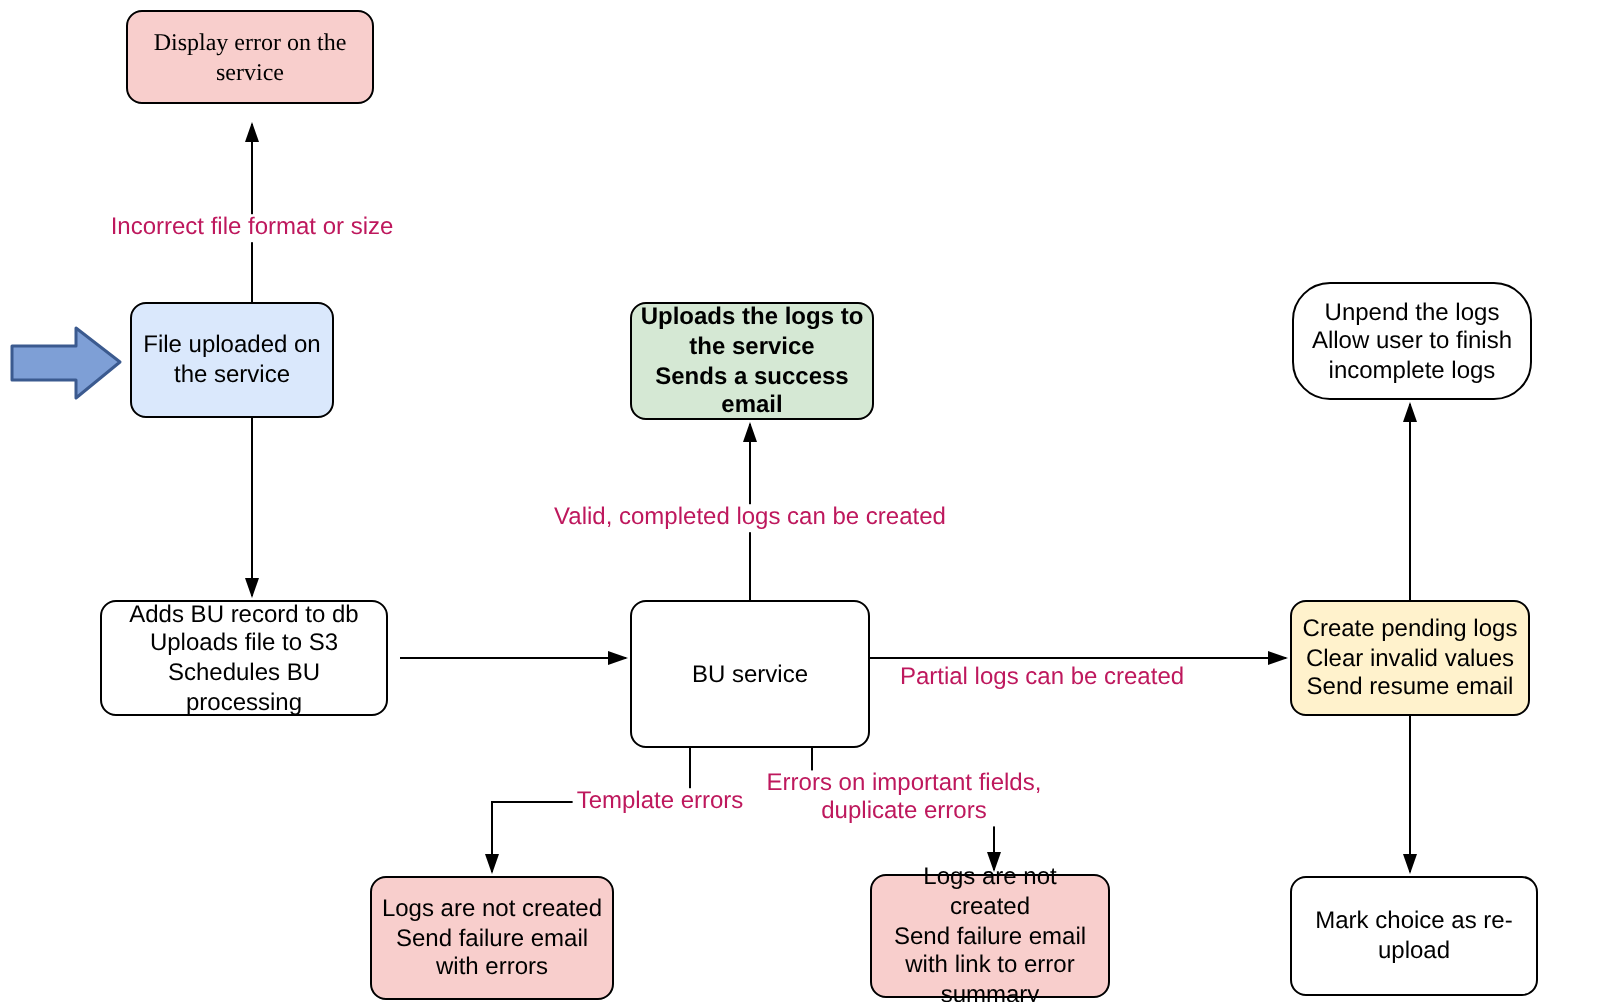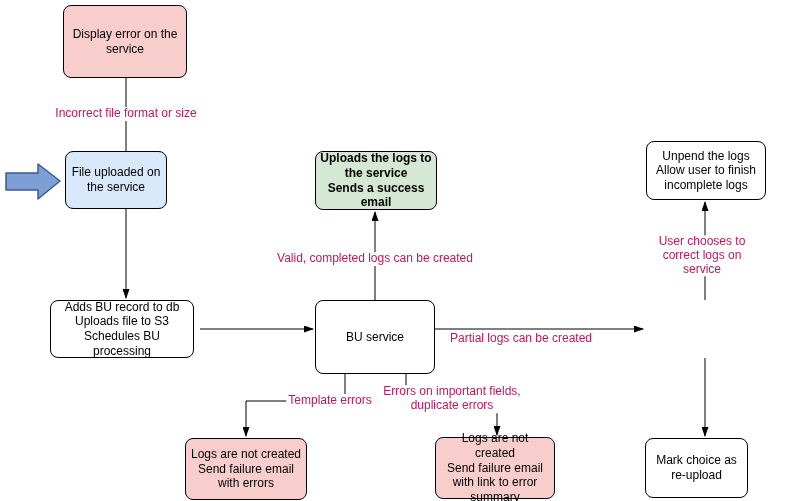--- a/index.html
+++ b/index.html
@@ -46,28 +46,28 @@
     font-size: 12px;
     line-height: 1.15;
     color: #be185d;
     white-space: pre-line;
     text-align: center;
     padding: 0 2px;
     z-index: 3;
   }
 
   
-  .n-display-error { left: 63px;  top: 5px;   width: 124px; height: 73px; }
+  .n-display-error { left: 63px;  top: 5px;   width: 124px; height: 47px; font-family: Liberation Serif, serif; }
   .n-file-uploaded { left: 65px;  top: 151px; width: 102px; height: 58px; }
   .n-adds-bu       { left: 50px;  top: 300px; width: 144px; height: 58px; }
   .n-uploads-logs  { left: 315px; top: 151px; width: 122px; height: 59px; }
   .n-bu-service    { left: 315px; top: 300px; width: 120px; height: 74px; }
   .n-create-pending{ left: 645px; top: 300px; width: 120px; height: 58px; }
-  .n-unpend        { left: 646px; top: 141px; width: 120px; height: 59px; }
-  .n-mark-choice   { left: 645px; top: 438px; width: 103px; height: 60px; align-items: center; }
+  .n-unpend        { left: 646px; top: 141px; width: 120px; height: 59px; border-radius: 19px; }
+  .n-mark-choice   { left: 645px; top: 438px; width: 124px; height: 60px; align-items: center; }
   .n-lnc1          { left: 185px; top: 438px; width: 122px; height: 62px; }
   .n-lnc2          { left: 435px; top: 437px; width: 120px; height: 62px; }
 
   
   .l-incorrect  { left: 126px; top: 114px; }
   .l-correct    { left: 127px; top: 257px; }
   .l-valid      { left: 375px; top: 259px; }
   .l-partial    { left: 521px; top: 339px; }
   .l-usercorrect{ left: 702px; top: 256px; }
   .l-userreup   { left: 700px; top: 400px; }
@@ -113,20 +113,25 @@
 
   <div class="node fill-green n-uploads-logs">
     <span>Uploads the logs to the service
 Sends a success email</span>
   </div>
 
   <div class="node fill-white n-bu-service">
     <span>BU service</span>
   </div>
 
+  <div class="node fill-yellow n-create-pending">
+    <span>Create pending logs
+Clear invalid values
+Send resume email</span>
+  </div>
 
   <div class="node fill-white n-unpend">
     <span>Unpend the logs
 Allow user to finish incomplete logs</span>
   </div>
 
   <div class="node fill-white n-mark-choice">
     <span>Mark choice as re-upload</span>
   </div>
 
@@ -136,18 +141,17 @@
   </div>
 
   <div class="node fill-pink n-lnc2">
     <span>Logs are not created
 Send failure email with link to error summary</span>
   </div>
 
   <div class="edge-label l-incorrect">Incorrect file format or size</div>
   <div class="edge-label l-valid">Valid, completed logs can be created</div>
   <div class="edge-label l-partial">Partial logs can be created</div>
-  <div class="edge-label l-usercorrect">User chooses to correct logs on service</div>
   <div class="edge-label l-template">Template errors</div>
   <div class="edge-label l-fielderr">Errors on important fields,
 duplicate errors</div>
 
 </div>
 
 </body></html>

